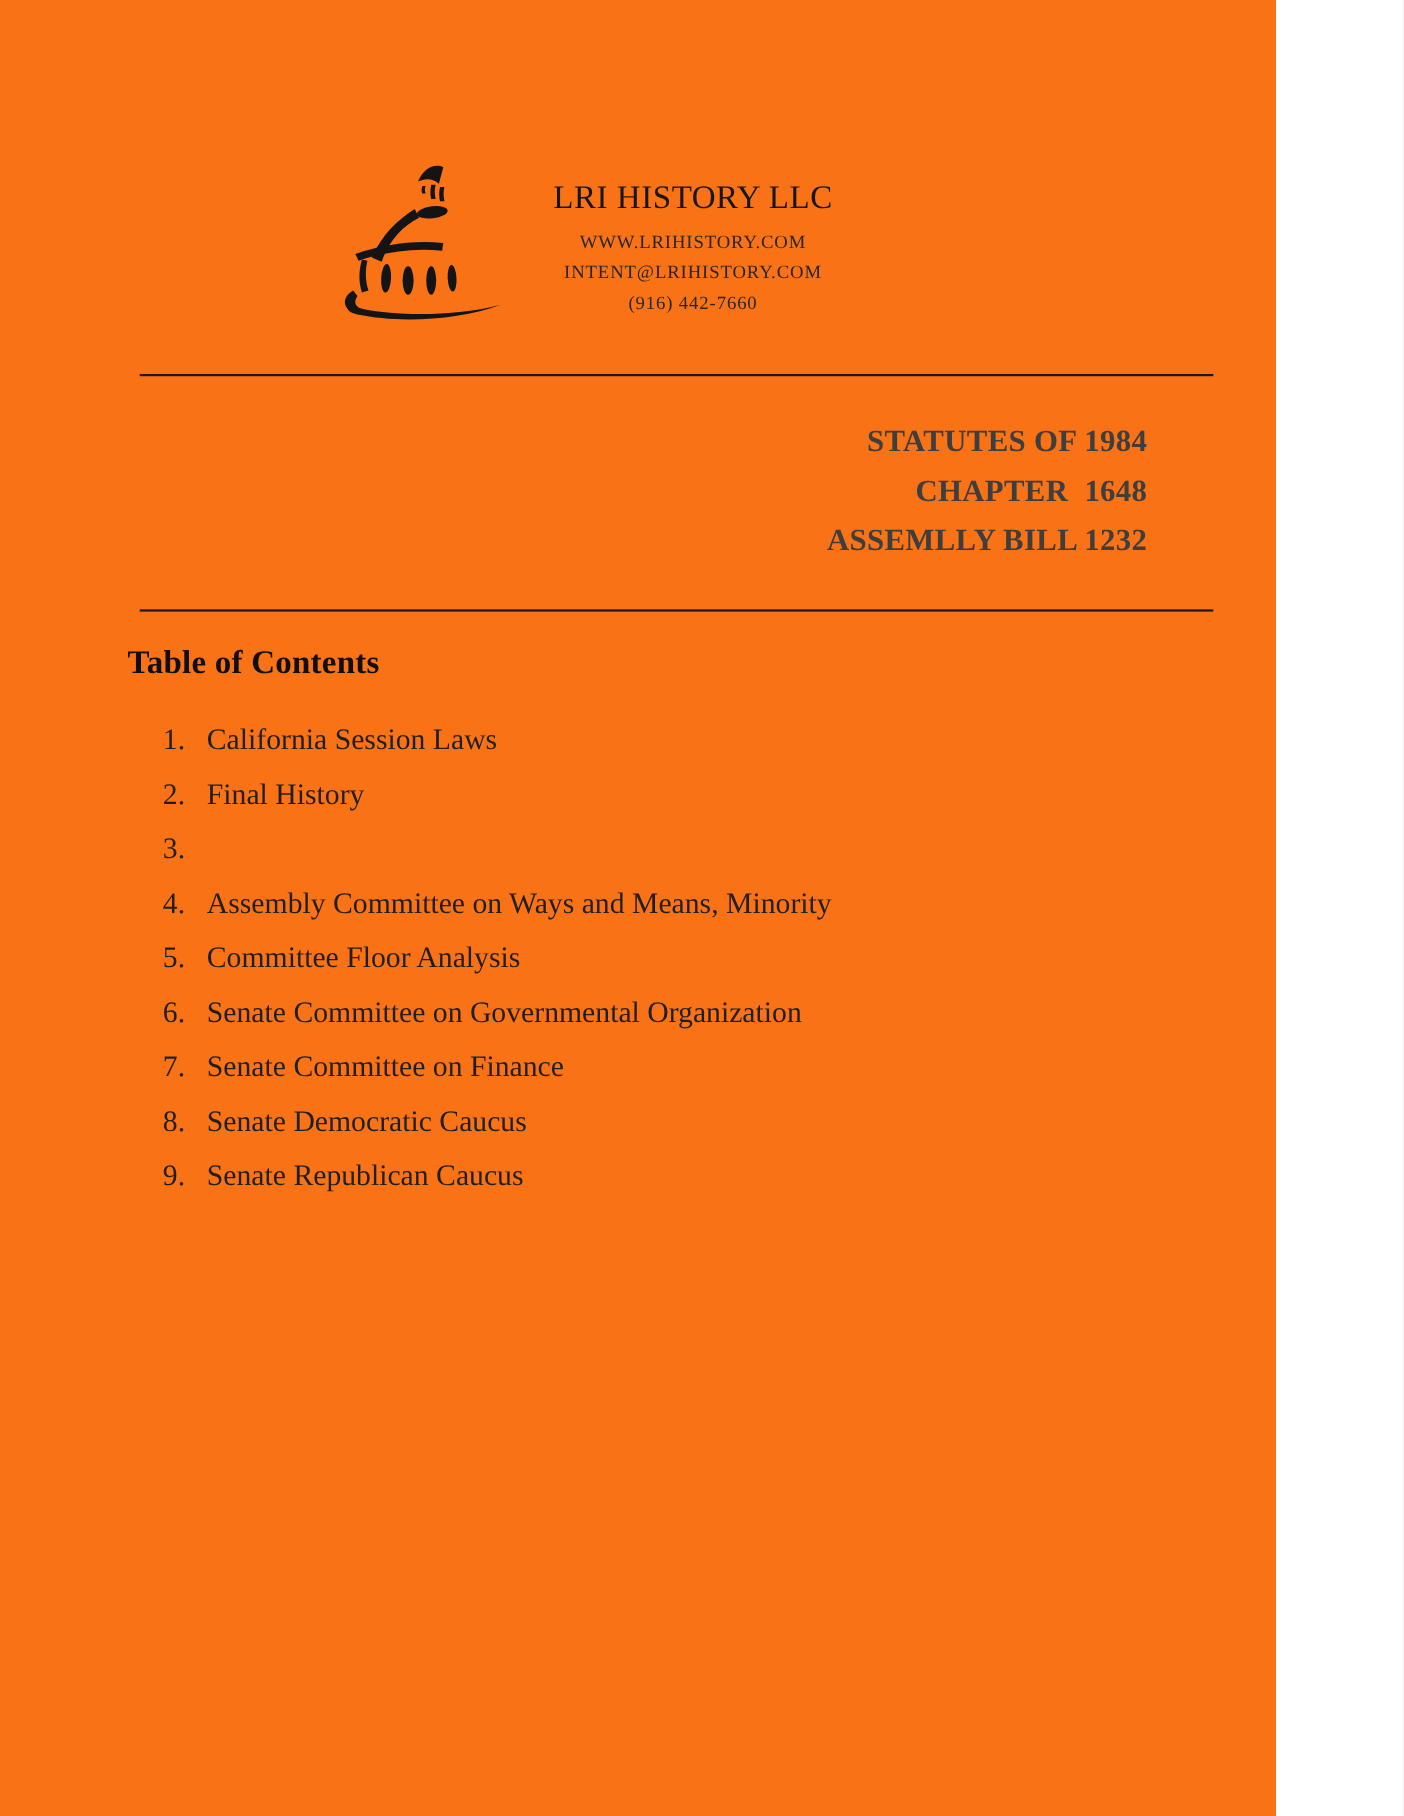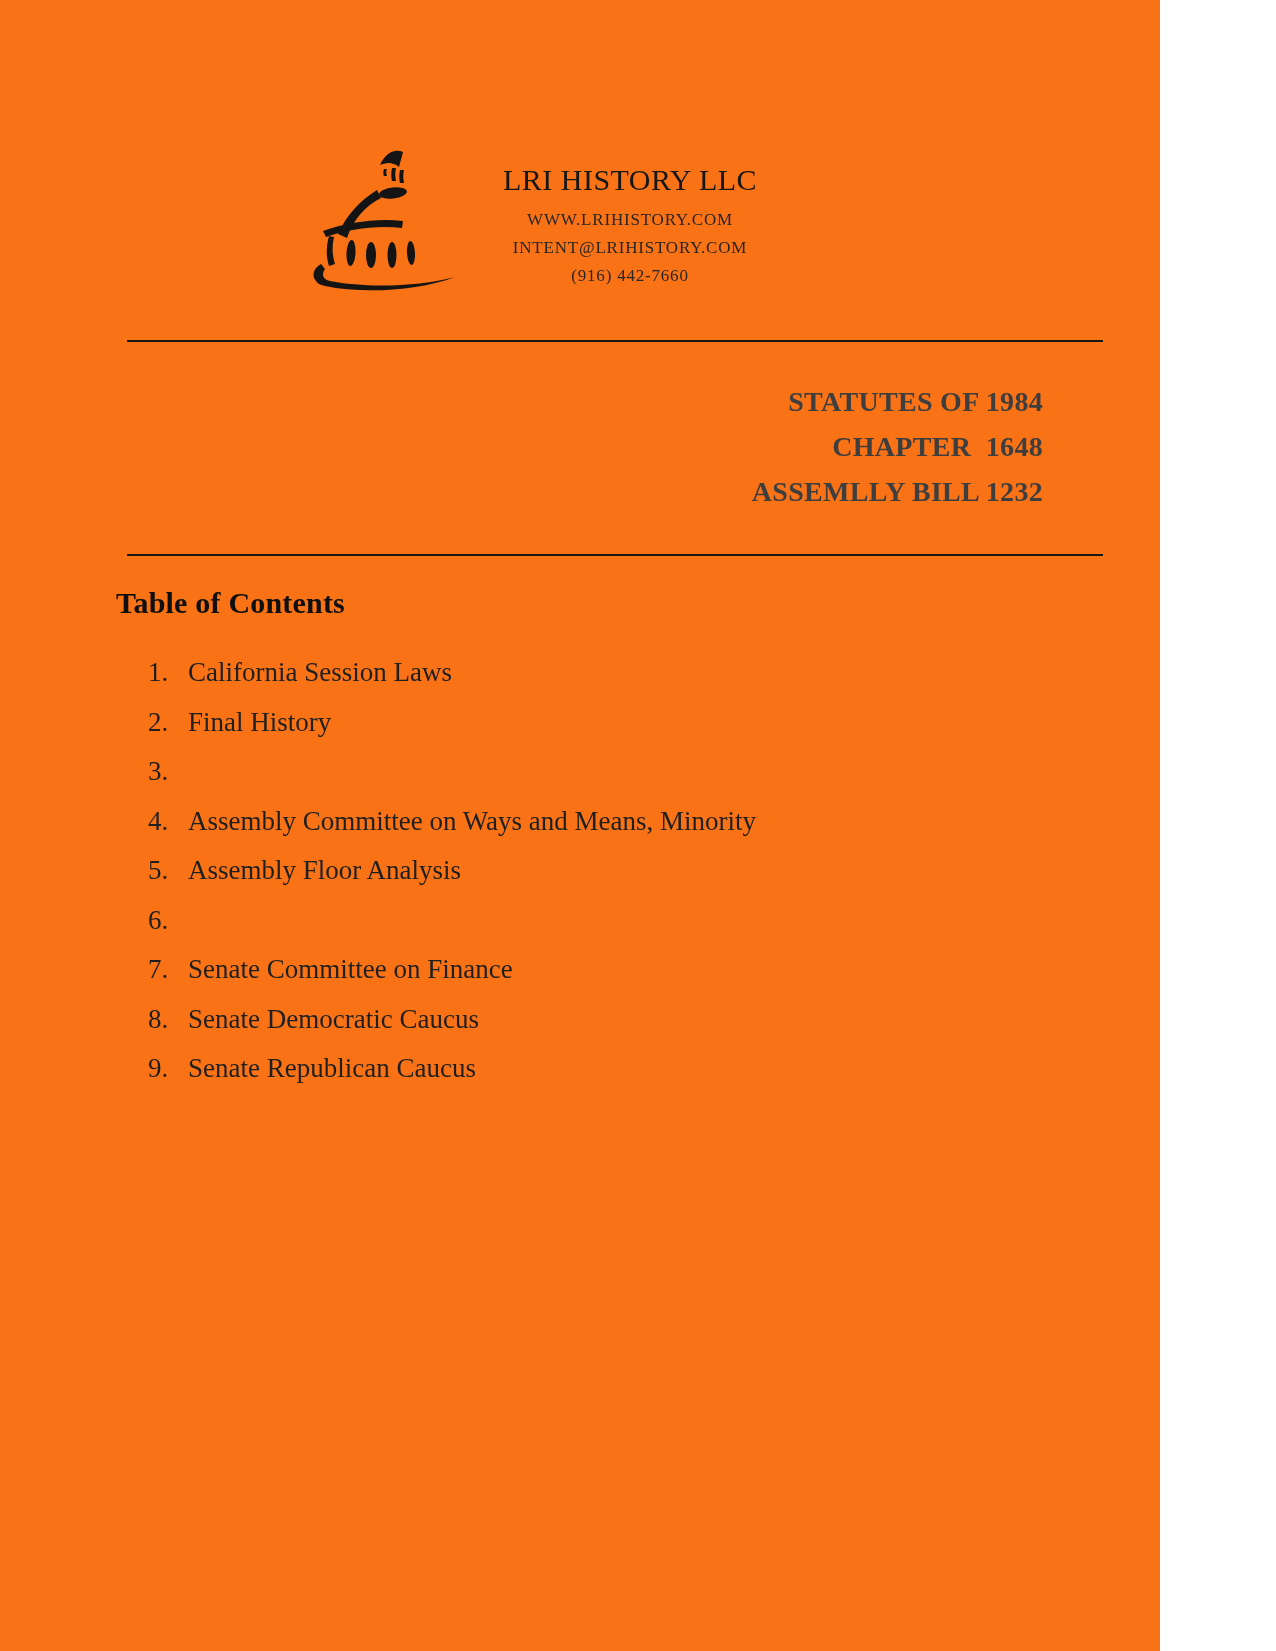--- a/index.html
+++ b/index.html
@@ -162,24 +162,25 @@
     </li>
     <li class="toc-item">
       <span class="toc-num">3.</span>
     </li>
     <li class="toc-item">
       <span class="toc-num">4.</span>
       <span class="toc-label">Assembly Committee on Ways and Means, Minority</span>
     </li>
     <li class="toc-item">
       <span class="toc-num">5.</span>
-      <span class="toc-label">Assembly Floor Analysis</span>
+      <span class="toc-label">Committee Floor Analysis</span>
     </li>
     <li class="toc-item">
       <span class="toc-num">6.</span>
+      <span class="toc-label">Senate Committee on Governmental Organization</span>
     </li>
     <li class="toc-item">
       <span class="toc-num">7.</span>
       <span class="toc-label">Senate Committee on Finance</span>
     </li>
     <li class="toc-item">
       <span class="toc-num">8.</span>
       <span class="toc-label">Senate Democratic Caucus</span>
     </li>
     <li class="toc-item">

